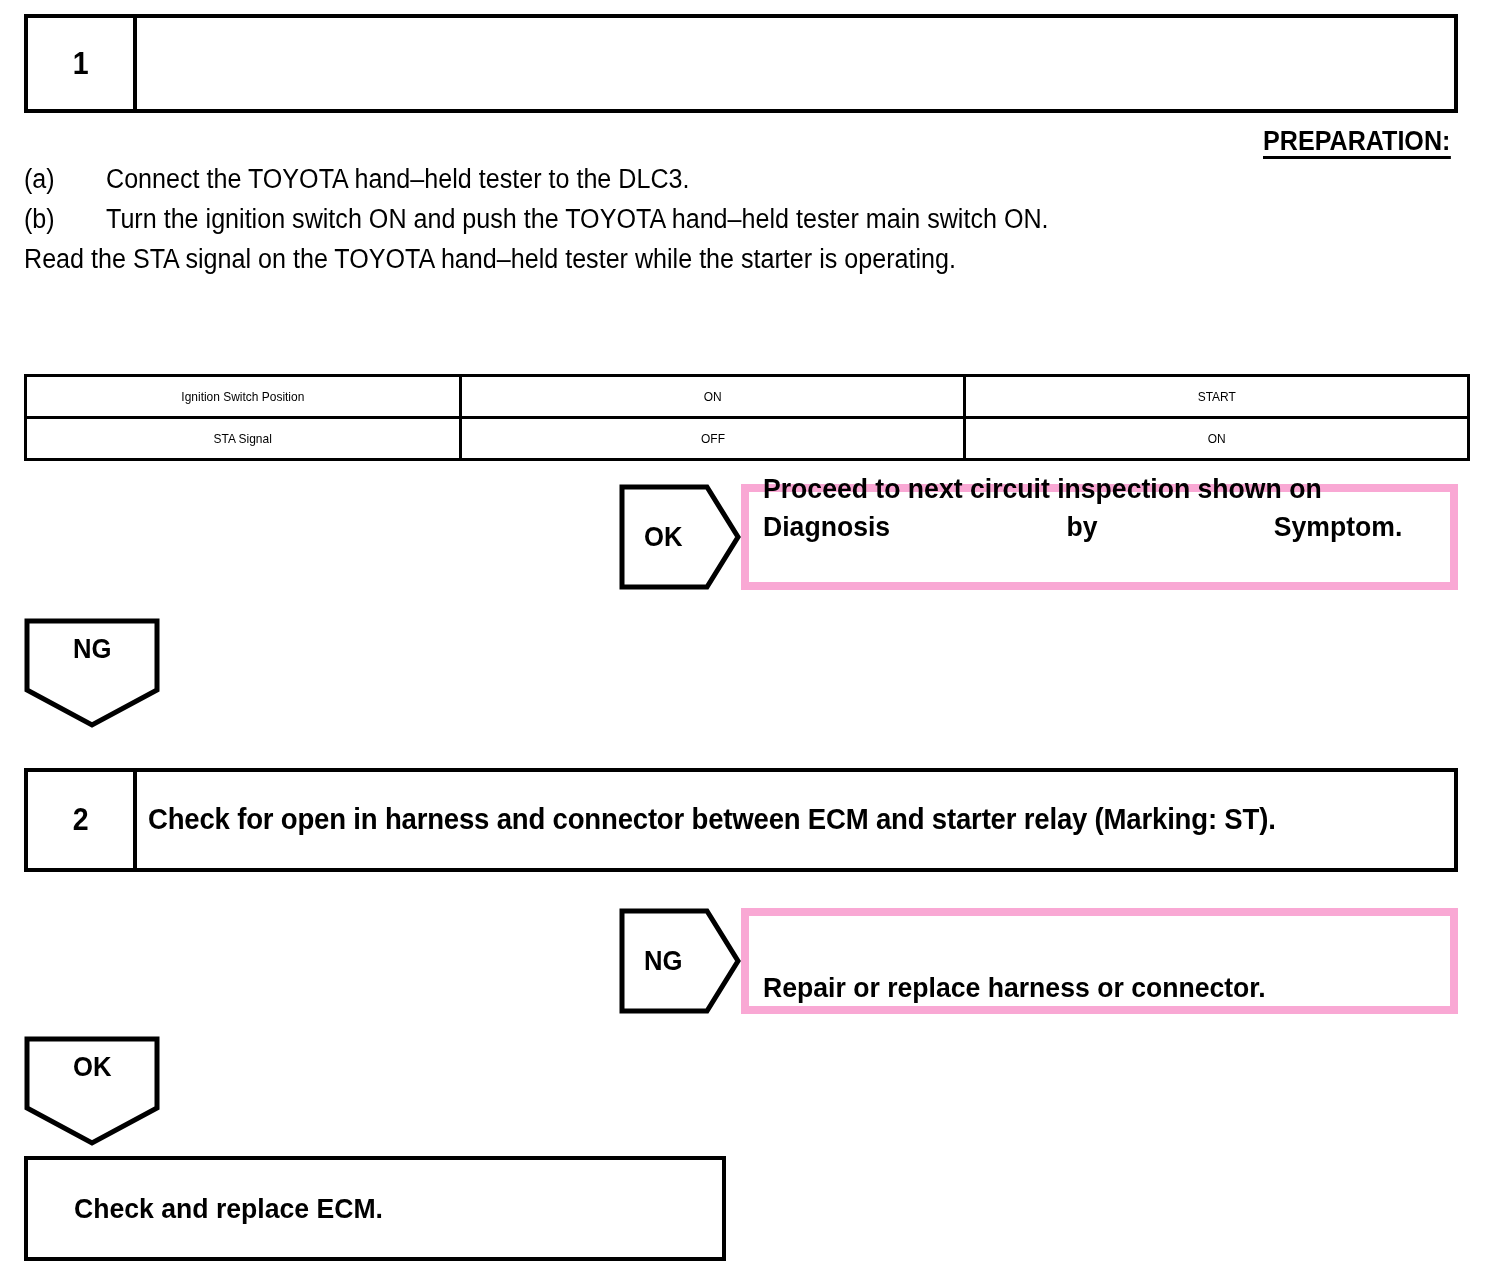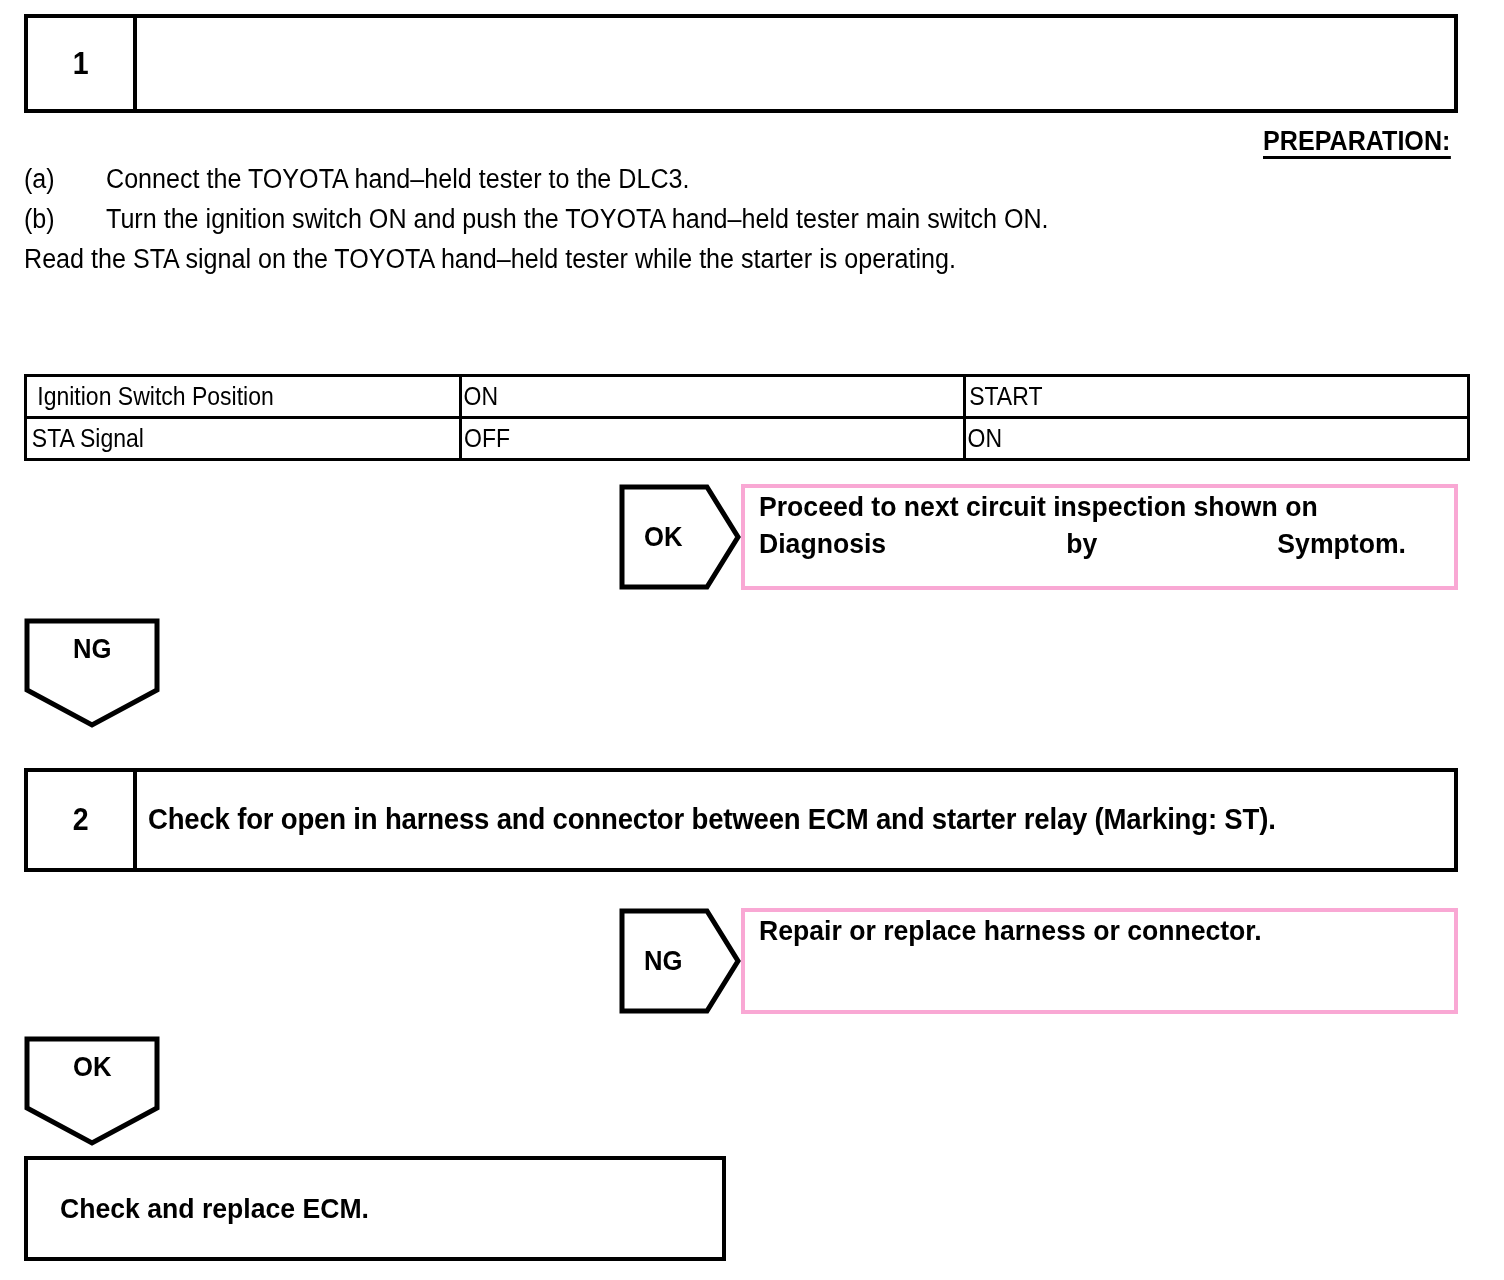--- a/index.html
+++ b/index.html
@@ -117,21 +117,22 @@
   .data-table {
     position: absolute;
     left: 24px;
     top: 374px;
     width: 1434px;
     border-collapse: collapse;
     table-layout: fixed;
   }
   .data-table td {
     border: 3px solid #000;
-    font-size: 25px;
+    text-align: center;
+    font-size: 13px;
     height: 39px;
     padding: 0;
     transform: none;
     font-family: "Liberation Sans", sans-serif;
   }
   .data-table td span {
     display: inline-block;
     transform: scaleX(0.92);
   }
   .col-a { width: 432px; }
@@ -158,25 +159,25 @@
     height: 100%;
     display: flex;
     align-items: center;
     justify-content: center;
     font-weight: bold;
     font-size: 27px;
   }
   .pent-label span { display:inline-block; transform: scaleX(0.95); }
 
   .result-box {
-    border: 4px solid #f9a8d4;
+    border: 8px solid #f9a8d4;
     box-sizing: border-box;
     background: #fff;
     display: flex;
-    align-items: flex-start;
+    align-items: flex-end;
     padding: 0 14px;
   }
   .result-text {
     font-weight: bold;
     font-size: 28px;
     line-height: 1.33;
     transform: scaleX(0.95);
     transform-origin: left center;
     width: 105%;
   }
@@ -211,21 +212,21 @@
   .pd-label span { display:inline-block; transform: scaleX(0.95); }
 
   
   .final-box {
     position: absolute;
     border: 4px solid #000;
     box-sizing: border-box;
     background: #fff;
     display: flex;
     align-items: center;
-    padding-left: 32px;
+    padding-left: 46px;
   }
   .final-text {
     font-weight: bold;
     font-size: 28px;
     transform: scaleX(0.95);
     transform-origin: left center;
   }
 </style>
 </head>
 <body>

